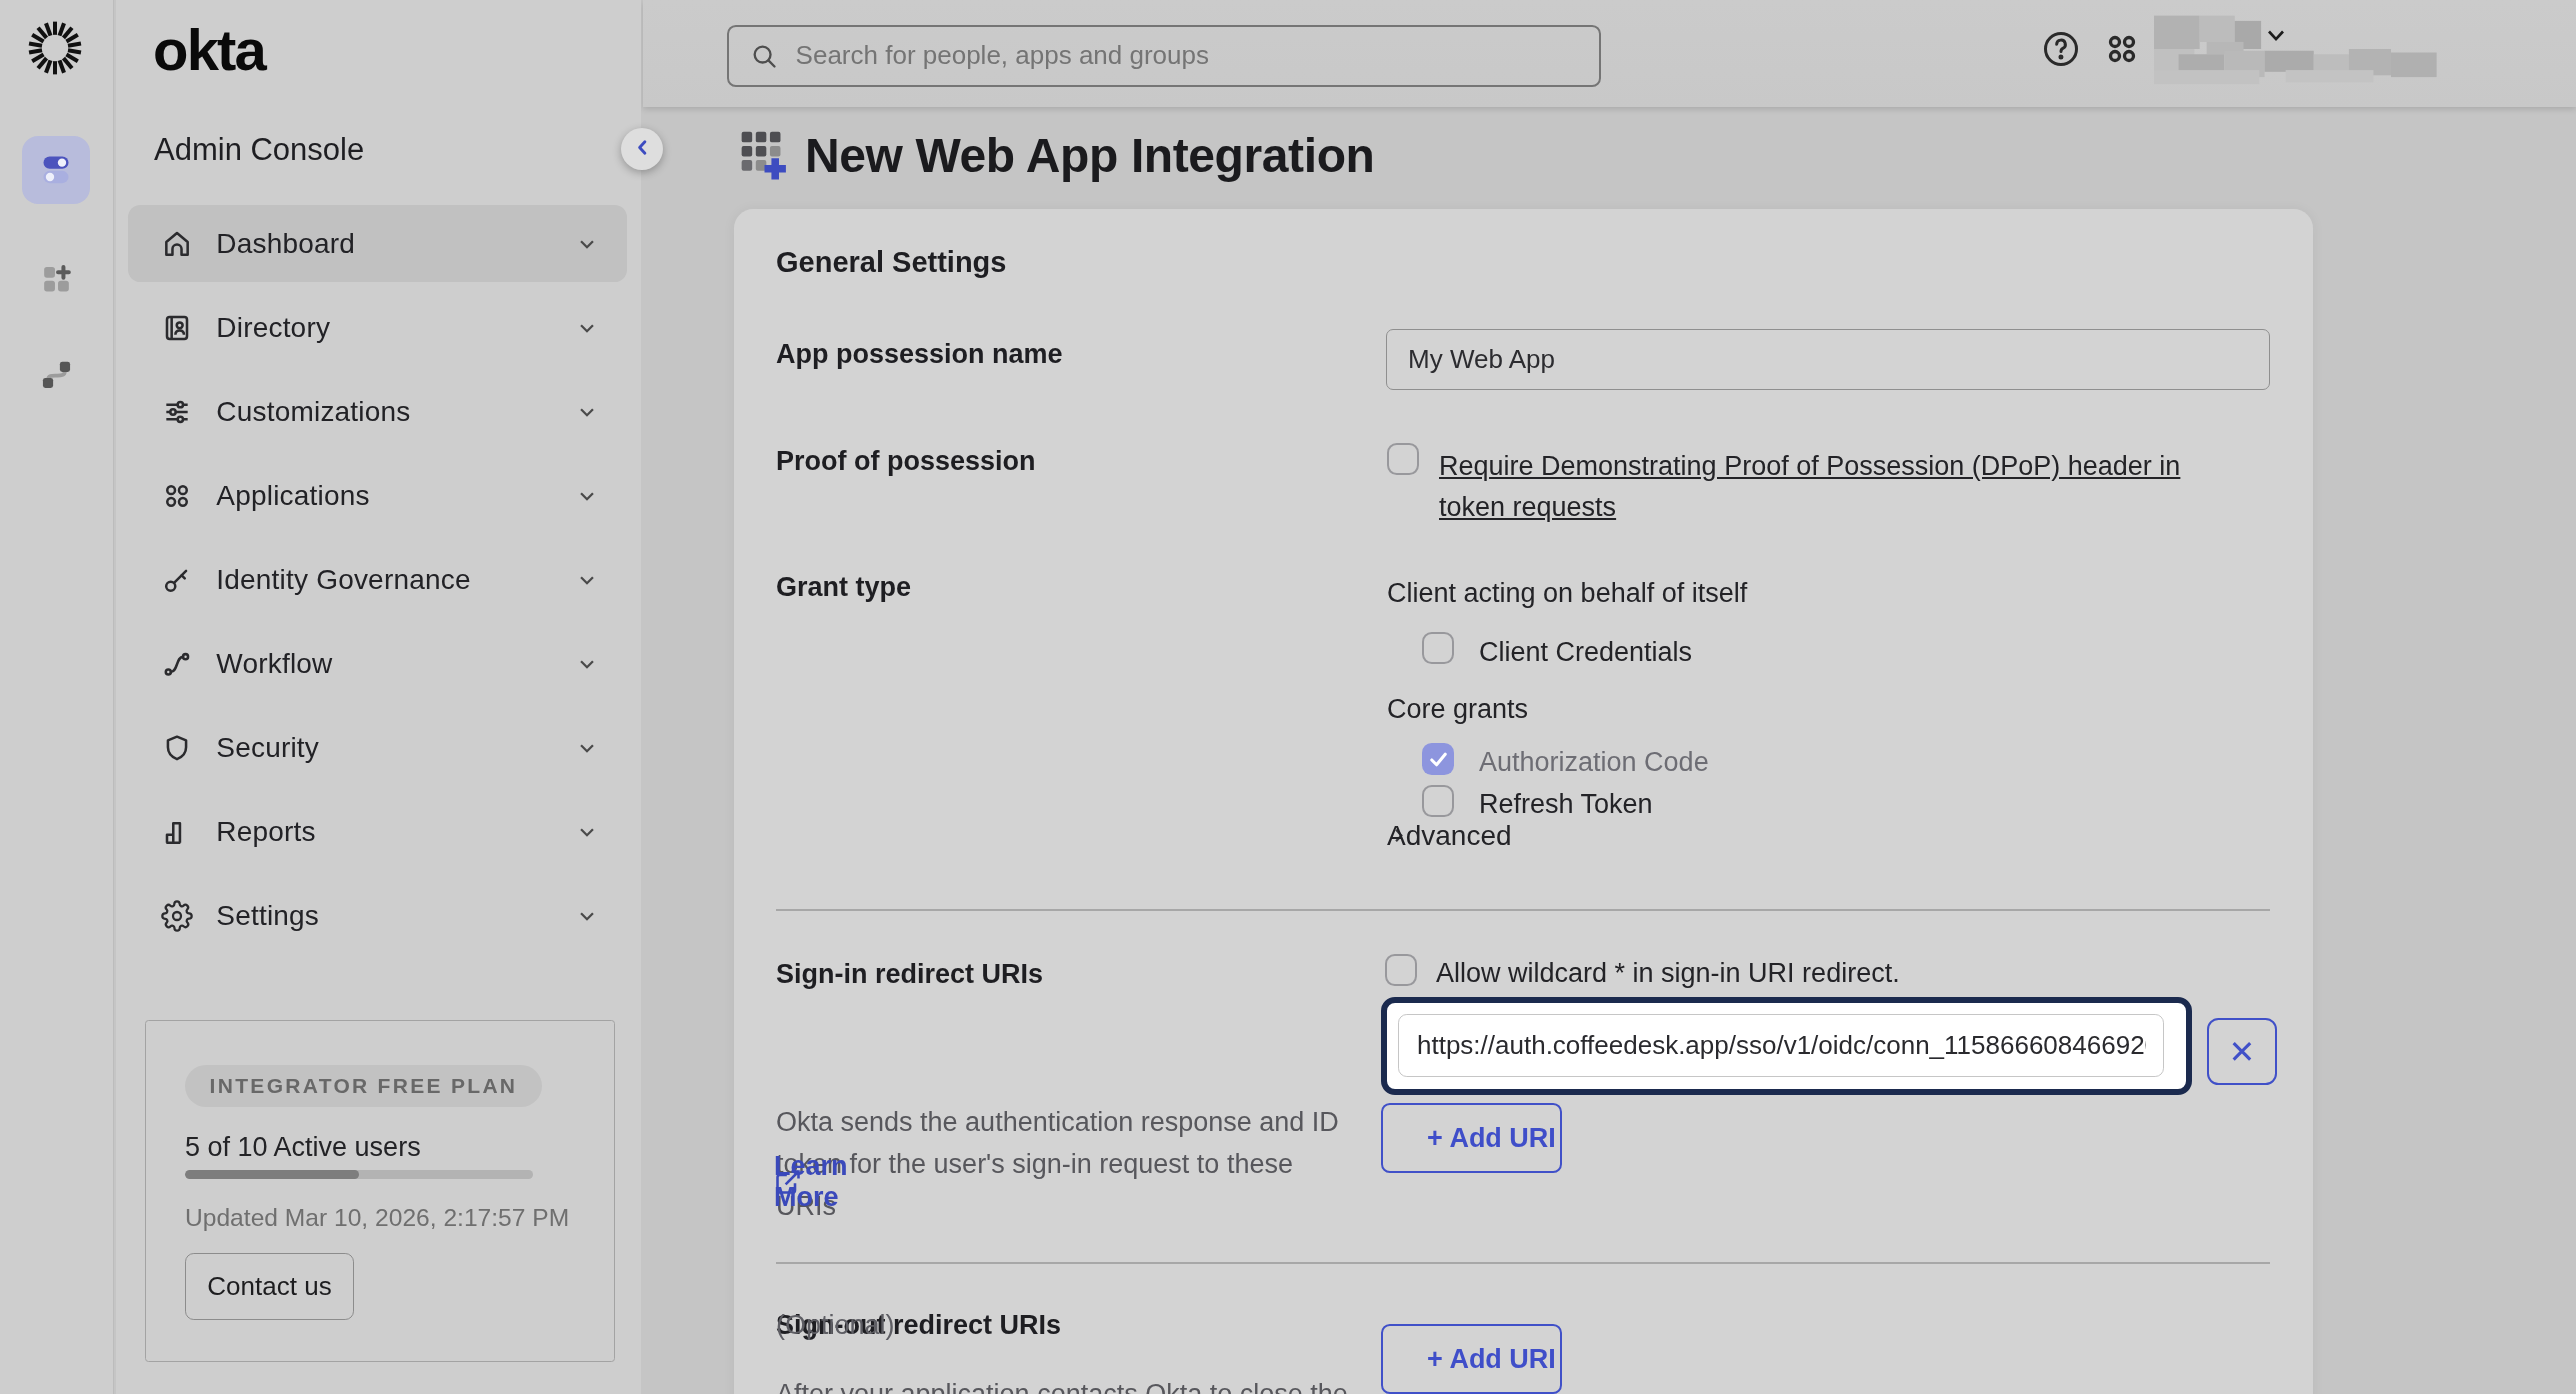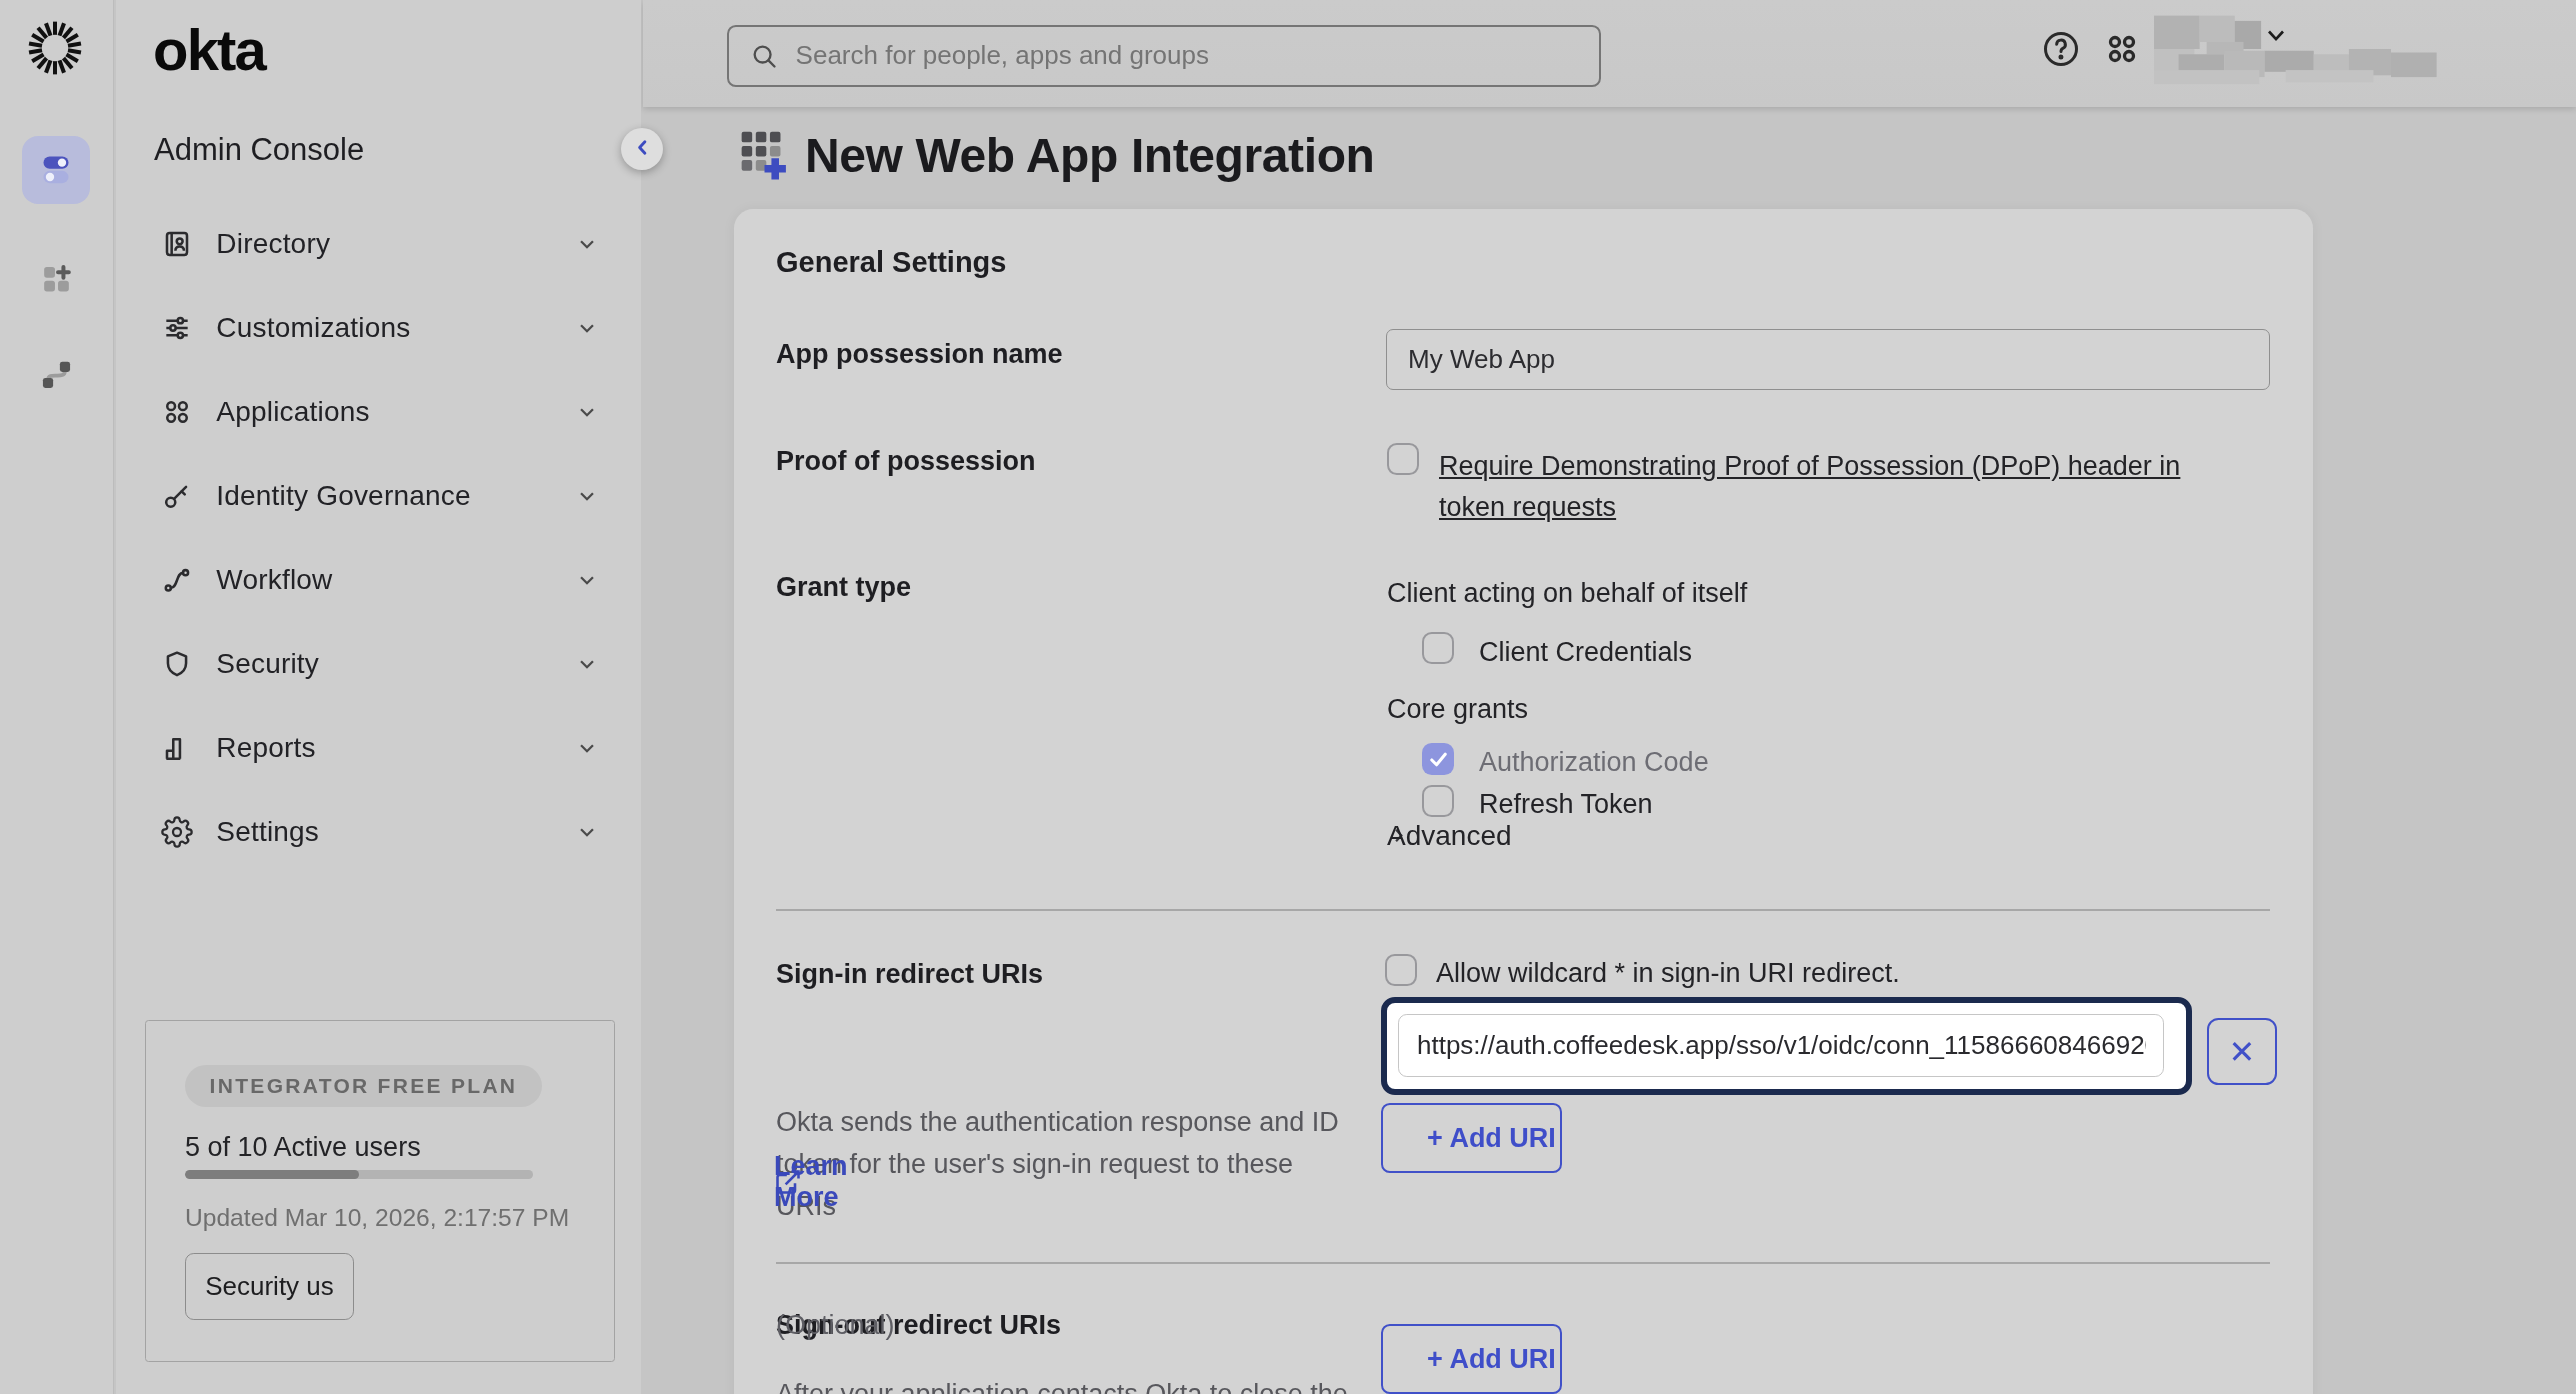--- a/index.html
+++ b/index.html
@@ -138,20 +138,29 @@
         </svg>
       </span>
     </div>
   </div>
 
   <div class="sidebar">
     <div class="okta-wordmark">okta</div>
     <div class="console-title">Admin Console</div>
 
     <nav class="menu">
+      <div class="menu-item selected">
+        <span class="mi-icon"><svg viewBox="0 0 24 24" fill="none" stroke="currentColor" stroke-width="1.9" stroke-linejoin="round">
+              <path d="M4 10.5 L12 3.8 L20 10.5 V20 h-4.6 v-4.2 a3.4 3.4 0 0 0-6.8 0 V20 H4 Z"></path>
+            </svg></span>
+        <span class="mi-label">Dashboard</span>
+        <span class="mi-chev"><svg viewBox="0 0 24 24" fill="none" stroke="currentColor" stroke-width="2.1">
+              <polyline points="6.5 9.5 12 15 17.5 9.5"></polyline>
+            </svg></span>
+      </div>
       <div class="menu-item">
         <span class="mi-icon"><svg viewBox="0 0 24 24" fill="none" stroke="currentColor" stroke-width="1.9">
               <rect x="4.5" y="3.8" width="15" height="16.4" rx="2"></rect>
               <path d="M8 3.8 V20.2"></path>
               <circle cx="14" cy="10" r="2.2"></circle>
               <path d="M10.8 17 c0-2 1.4-3.2 3.2-3.2 s3.2 1.2 3.2 3.2"></path>
             </svg></span>
         <span class="mi-label">Directory</span>
         <span class="mi-chev"><svg viewBox="0 0 24 24" fill="none" stroke="currentColor" stroke-width="2.1">
               <polyline points="6.5 9.5 12 15 17.5 9.5"></polyline>
@@ -233,21 +242,21 @@
       </div>
     </nav>
 
     <div class="plan-box">
       <div class="plan-badge">INTEGRATOR FREE PLAN</div>
       <div class="plan-usage">5 of 10 Active users</div>
       <div class="plan-track">
         <div class="plan-fill" style="width: 50%;"></div>
       </div>
       <div class="plan-updated">Updated Mar 10, 2026, 2:17:57 PM</div>
-      <button class="contact-btn">Security us</button>
+      <button class="contact-btn">Contact us</button>
     </div>
   </div>
 
   <button class="collapse-btn">
     <span>
       <svg viewBox="0 0 24 24" width="23" height="23" fill="none" stroke="#3d4cc0" stroke-width="3" stroke-linecap="round" stroke-linejoin="round">
           <polyline points="14.5 6 9 12 14.5 18"></polyline>
         </svg>
     </span>
   </button>

